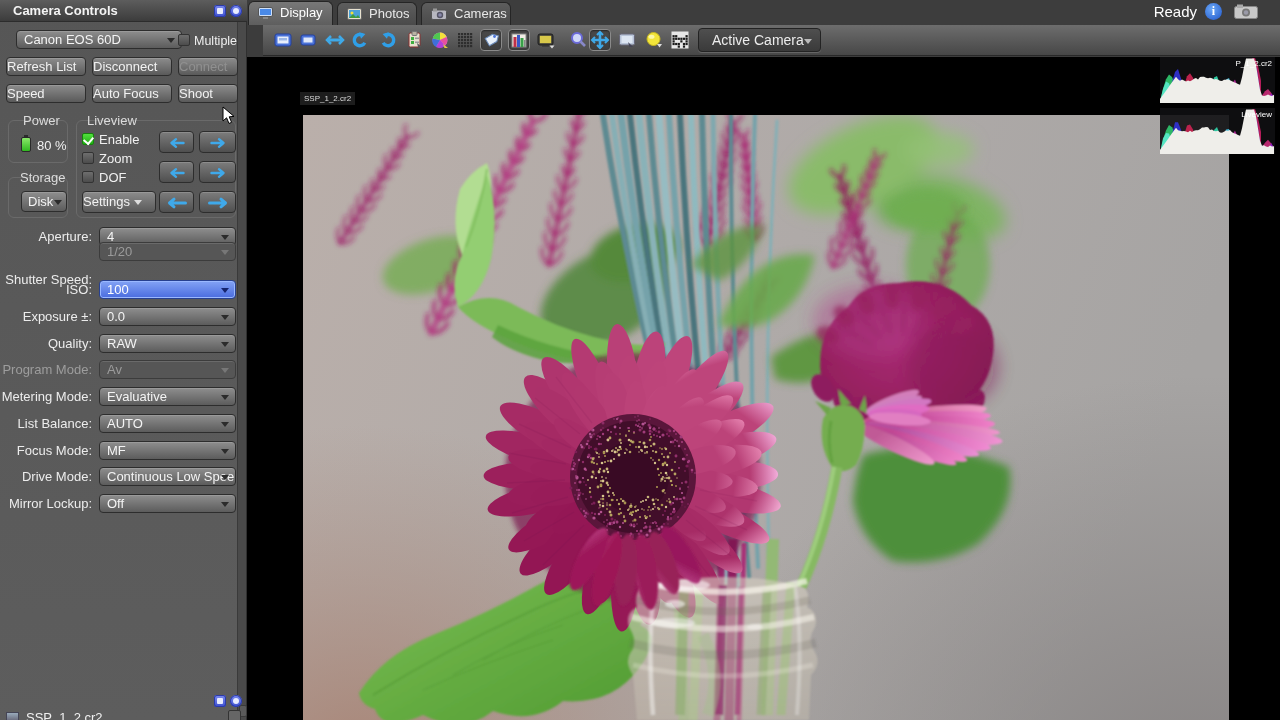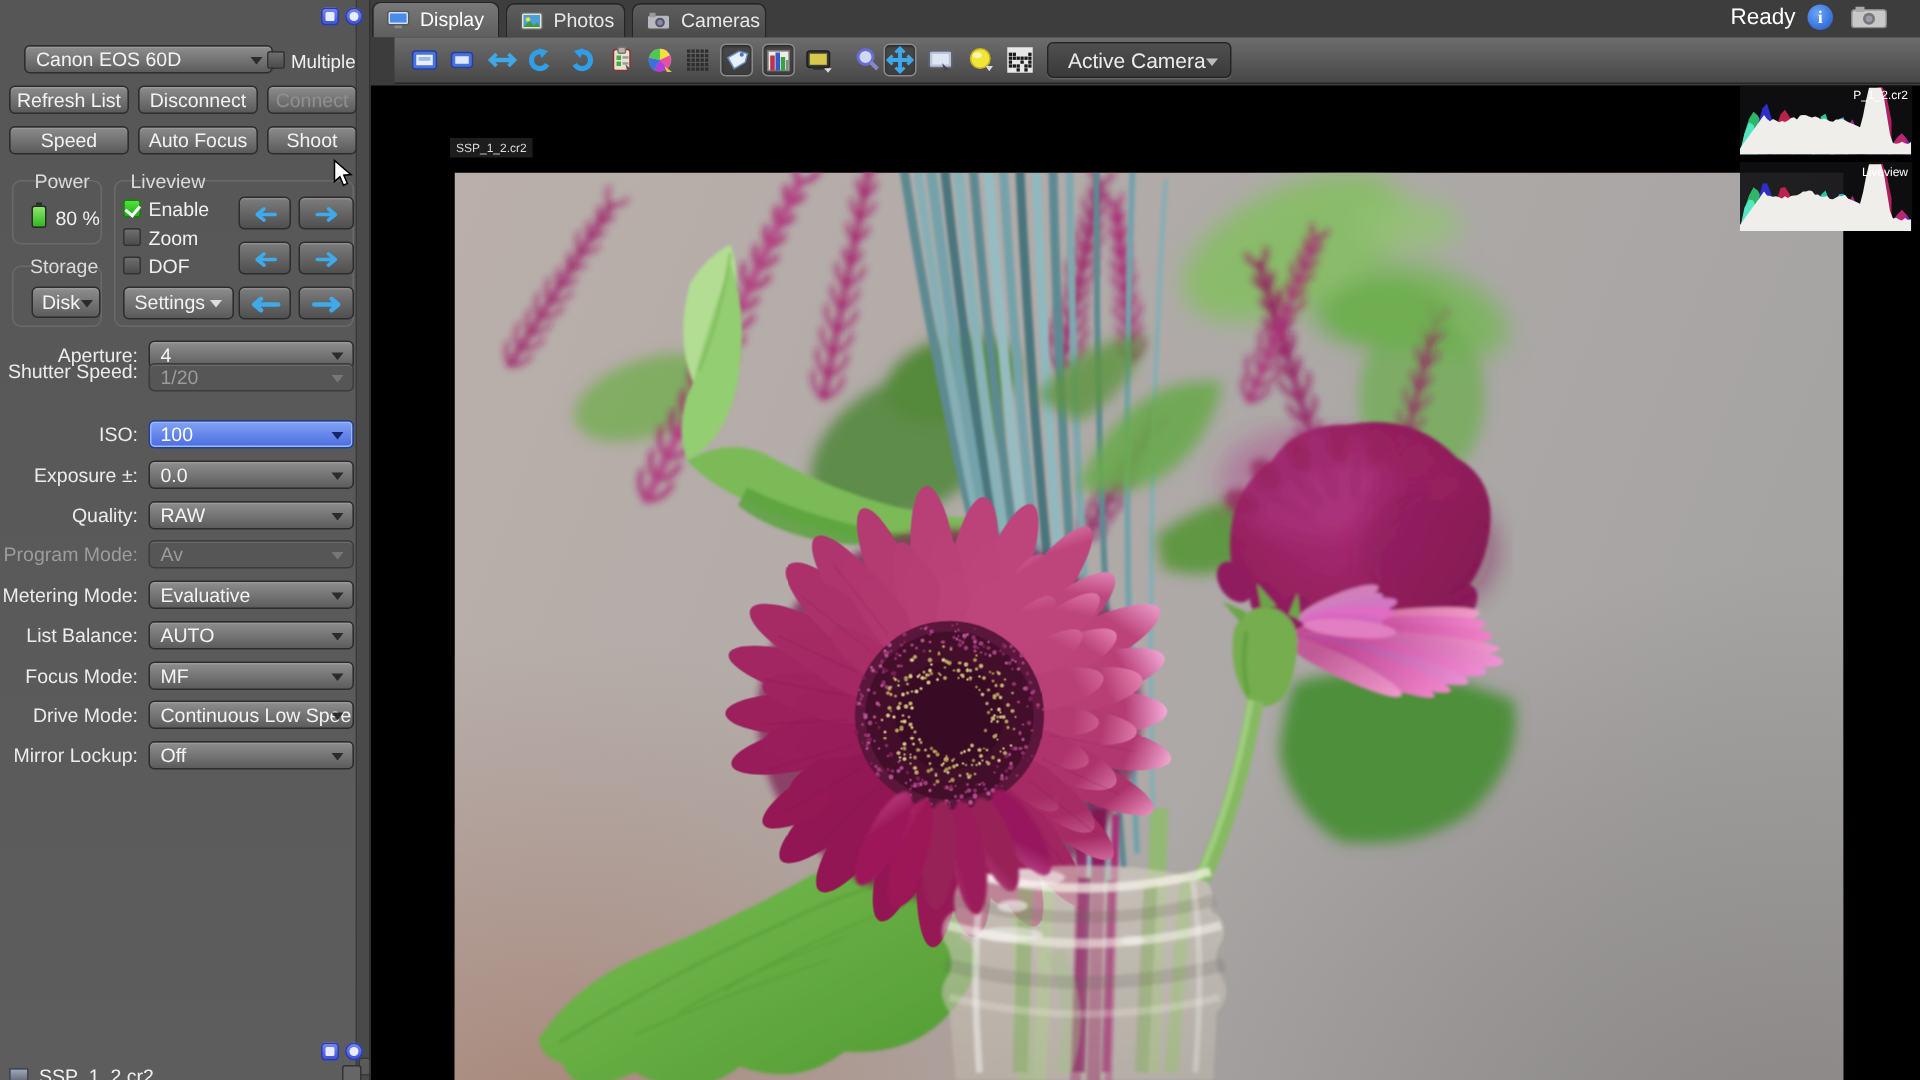--- a/index.html
+++ b/index.html
@@ -3,21 +3,21 @@
 *{margin:0;padding:0;box-sizing:border-box}
 html,body{width:1280px;height:720px;overflow:hidden;background:#000;font-family:"Liberation Sans",sans-serif;-webkit-font-smoothing:antialiased}
 #root{position:absolute;inset:0;background:#3c3c3c}
 .abs{position:absolute}
 
 #lp{position:absolute;left:0;top:0;width:237px;height:720px;z-index:2;background:linear-gradient(#565656,#5d5d5d);}
 #lpsb{position:absolute;left:237px;top:0;width:10px;height:720px;z-index:1;background:#4a4a4a;border-left:1px solid #3a3a3a;border-right:1px solid #303030}
 .hdr{position:absolute;left:0;width:247px;height:22px;background:linear-gradient(#5d5d5d,#3c3c3c);border-bottom:1px solid #2c2c2c;color:#f4f4f4;font-weight:bold;font-size:13px;line-height:22px;padding-left:13px}
 .hbtn{position:absolute;top:5px;width:12px;height:12px;border-radius:3px;background:linear-gradient(#7d8cf0,#3c4fd0);box-shadow:0 0 0 1px #2a3aa8 inset}
 .hbtn i{position:absolute;left:3px;top:3px;width:6px;height:6px;background:#e8ecff;border-radius:1px}
-.btn{position:absolute;height:19px;border-radius:4px;background:linear-gradient(#8c8c8c,#5a5a5a);border:1px solid #2d2d2d;box-shadow:0 1px 0 rgba(255,255,255,0.12) inset;color:#f2f2f2;font-size:13px;text-align:center;line-height:17px}
+.btn{position:absolute;height:19px;border-radius:4px;background:linear-gradient(#8c8c8c,#5a5a5a);border:1px solid #2d2d2d;box-shadow:0 1px 0 rgba(255,255,255,0.12) inset;color:#f2f2f2;font-size:13px;text-align:left;line-height:17px}
 .btn.dis{color:#909090}
 .combo{position:absolute;height:19px;border-radius:4px;background:linear-gradient(#8e8e8e,#5c5c5c);border:1px solid #2d2d2d;box-shadow:0 1px 0 rgba(255,255,255,0.12) inset;color:#f4f4f4;font-size:13px;line-height:17px;padding-left:7px}
 .combo .ar{position:absolute;right:6px;top:7px;width:0;height:0;border-left:4px solid transparent;border-right:4px solid transparent;border-top:5px solid #2b2b2b}
 .combo.dis{background:#565656;color:#9b9b9b;border-color:#3c3c3c}
 .combo.dis .ar{border-top-color:#777}
 .combo.sel{background:linear-gradient(#83a3f5,#4a6cdf);border-color:#27408f;box-shadow:0 0 0 1px #9ab8ff inset;color:#fff}
 .combo.sel .ar{border-top-color:#15246e}
 .lbl{position:absolute;color:#ececec;font-size:13px;text-align:right;white-space:nowrap}
 .grp{position:absolute;border:1px solid #6a6a6a;border-radius:6px}
 .gl{position:absolute;color:#dcdcdc;font-size:13px;background:transparent;padding:0 3px}
@@ -41,20 +41,21 @@
 #canvas{position:absolute;left:247px;top:57px;width:1033px;height:663px;background:#000}
 #photo{position:absolute;left:56px;top:58px;width:926px;height:605px}
 #fnlabel{position:absolute;left:53px;top:35px;height:13px;background:#1d1d1d;color:#ddd;font-size:8px;line-height:13px;padding:0 4px}
 .hist{position:absolute;width:98px;height:46px}
 .rphoto-row{position:absolute;color:#f0f0f0;font-size:13px}
 #cursor{position:absolute;left:222px;top:106px;width:14px;height:20px;z-index:50}
 </style></head>
 <body>
 <div id="root">
 <div id="lp">
+      <div class="hdr" style="top:0">Camera Controls</div>
       <div class="hbtn" style="left:214px">
         <i></i>
       </div>
       <div class="hbtn" style="left:230px;border-radius:7px">
         <i style="border-radius:3px"></i>
       </div>
       <div class="combo" style="left:16px;top:30px;width:166px">Canon EOS 60D<span class="ar"></span></div>
       <div class="cb" style="left:178px;top:34px"></div>
       <div class="cblbl" style="left:194px;top:34px;font-size:12.5px">Multiple</div>
       <div class="btn" style="left:6px;top:57px;width:80px">Refresh List</div>
@@ -93,21 +94,21 @@
           <path d="M5.5,7 L15.5,7 M13.0,3.2 L17.5,7 L13.0,10.8" stroke="#3fa9ea" stroke-width="2.4" fill="none" stroke-linecap="round" stroke-linejoin="round"></path>
         </svg></div>
       <div class="abtn" style="left:159px;top:191px;width:35px;height:22px"><svg width="24" height="14" viewBox="0 0 24 14" style="margin-top:4px">
           <path d="M20.5,7 L6.5,7 M9.0,3.2 L4.5,7 L9.0,10.8" stroke="#3fa9ea" stroke-width="3.0" fill="none" stroke-linecap="round" stroke-linejoin="round"></path>
         </svg></div>
       <div class="abtn" style="left:199px;top:191px;width:37px;height:22px"><svg width="24" height="14" viewBox="0 0 24 14" style="margin-top:4px">
           <path d="M3.5,7 L17.5,7 M15.0,3.2 L19.5,7 L15.0,10.8" stroke="#3fa9ea" stroke-width="3.0" fill="none" stroke-linecap="round" stroke-linejoin="round"></path>
         </svg></div>
       <div class="lbl" style="left:0;top:229px;width:92px">Aperture:</div>
       <div class="combo " style="left:99px;top:227px;width:137px;overflow:hidden;white-space:nowrap">4<span class="ar"></span></div>
-      <div class="lbl" style="left:0;top:240px;width:92px">Shutter Speed:</div>
+      <div class="lbl" style="left:0;top:272px;width:92px">Shutter Speed:</div>
       <div class="combo dis" style="left:99px;top:242px;width:137px;overflow:hidden;white-space:nowrap">1/20<span class="ar"></span></div>
       <div class="lbl" style="left:0;top:282px;width:92px">ISO:</div>
       <div class="combo sel" style="left:99px;top:280px;width:137px;overflow:hidden;white-space:nowrap">100<span class="ar"></span></div>
       <div class="lbl" style="left:0;top:309px;width:92px">Exposure ±:</div>
       <div class="combo " style="left:99px;top:307px;width:137px;overflow:hidden;white-space:nowrap">0.0<span class="ar"></span></div>
       <div class="lbl" style="left:0;top:336px;width:92px">Quality:</div>
       <div class="combo " style="left:99px;top:334px;width:137px;overflow:hidden;white-space:nowrap">RAW<span class="ar"></span></div>
       <div class="lbl" style="left:0;top:362px;width:92px;color:#9d9d9d">Program Mode:</div>
       <div class="combo dis" style="left:99px;top:360px;width:137px;overflow:hidden;white-space:nowrap">Av<span class="ar"></span></div>
       <div class="lbl" style="left:0;top:389px;width:92px">Metering Mode:</div>

